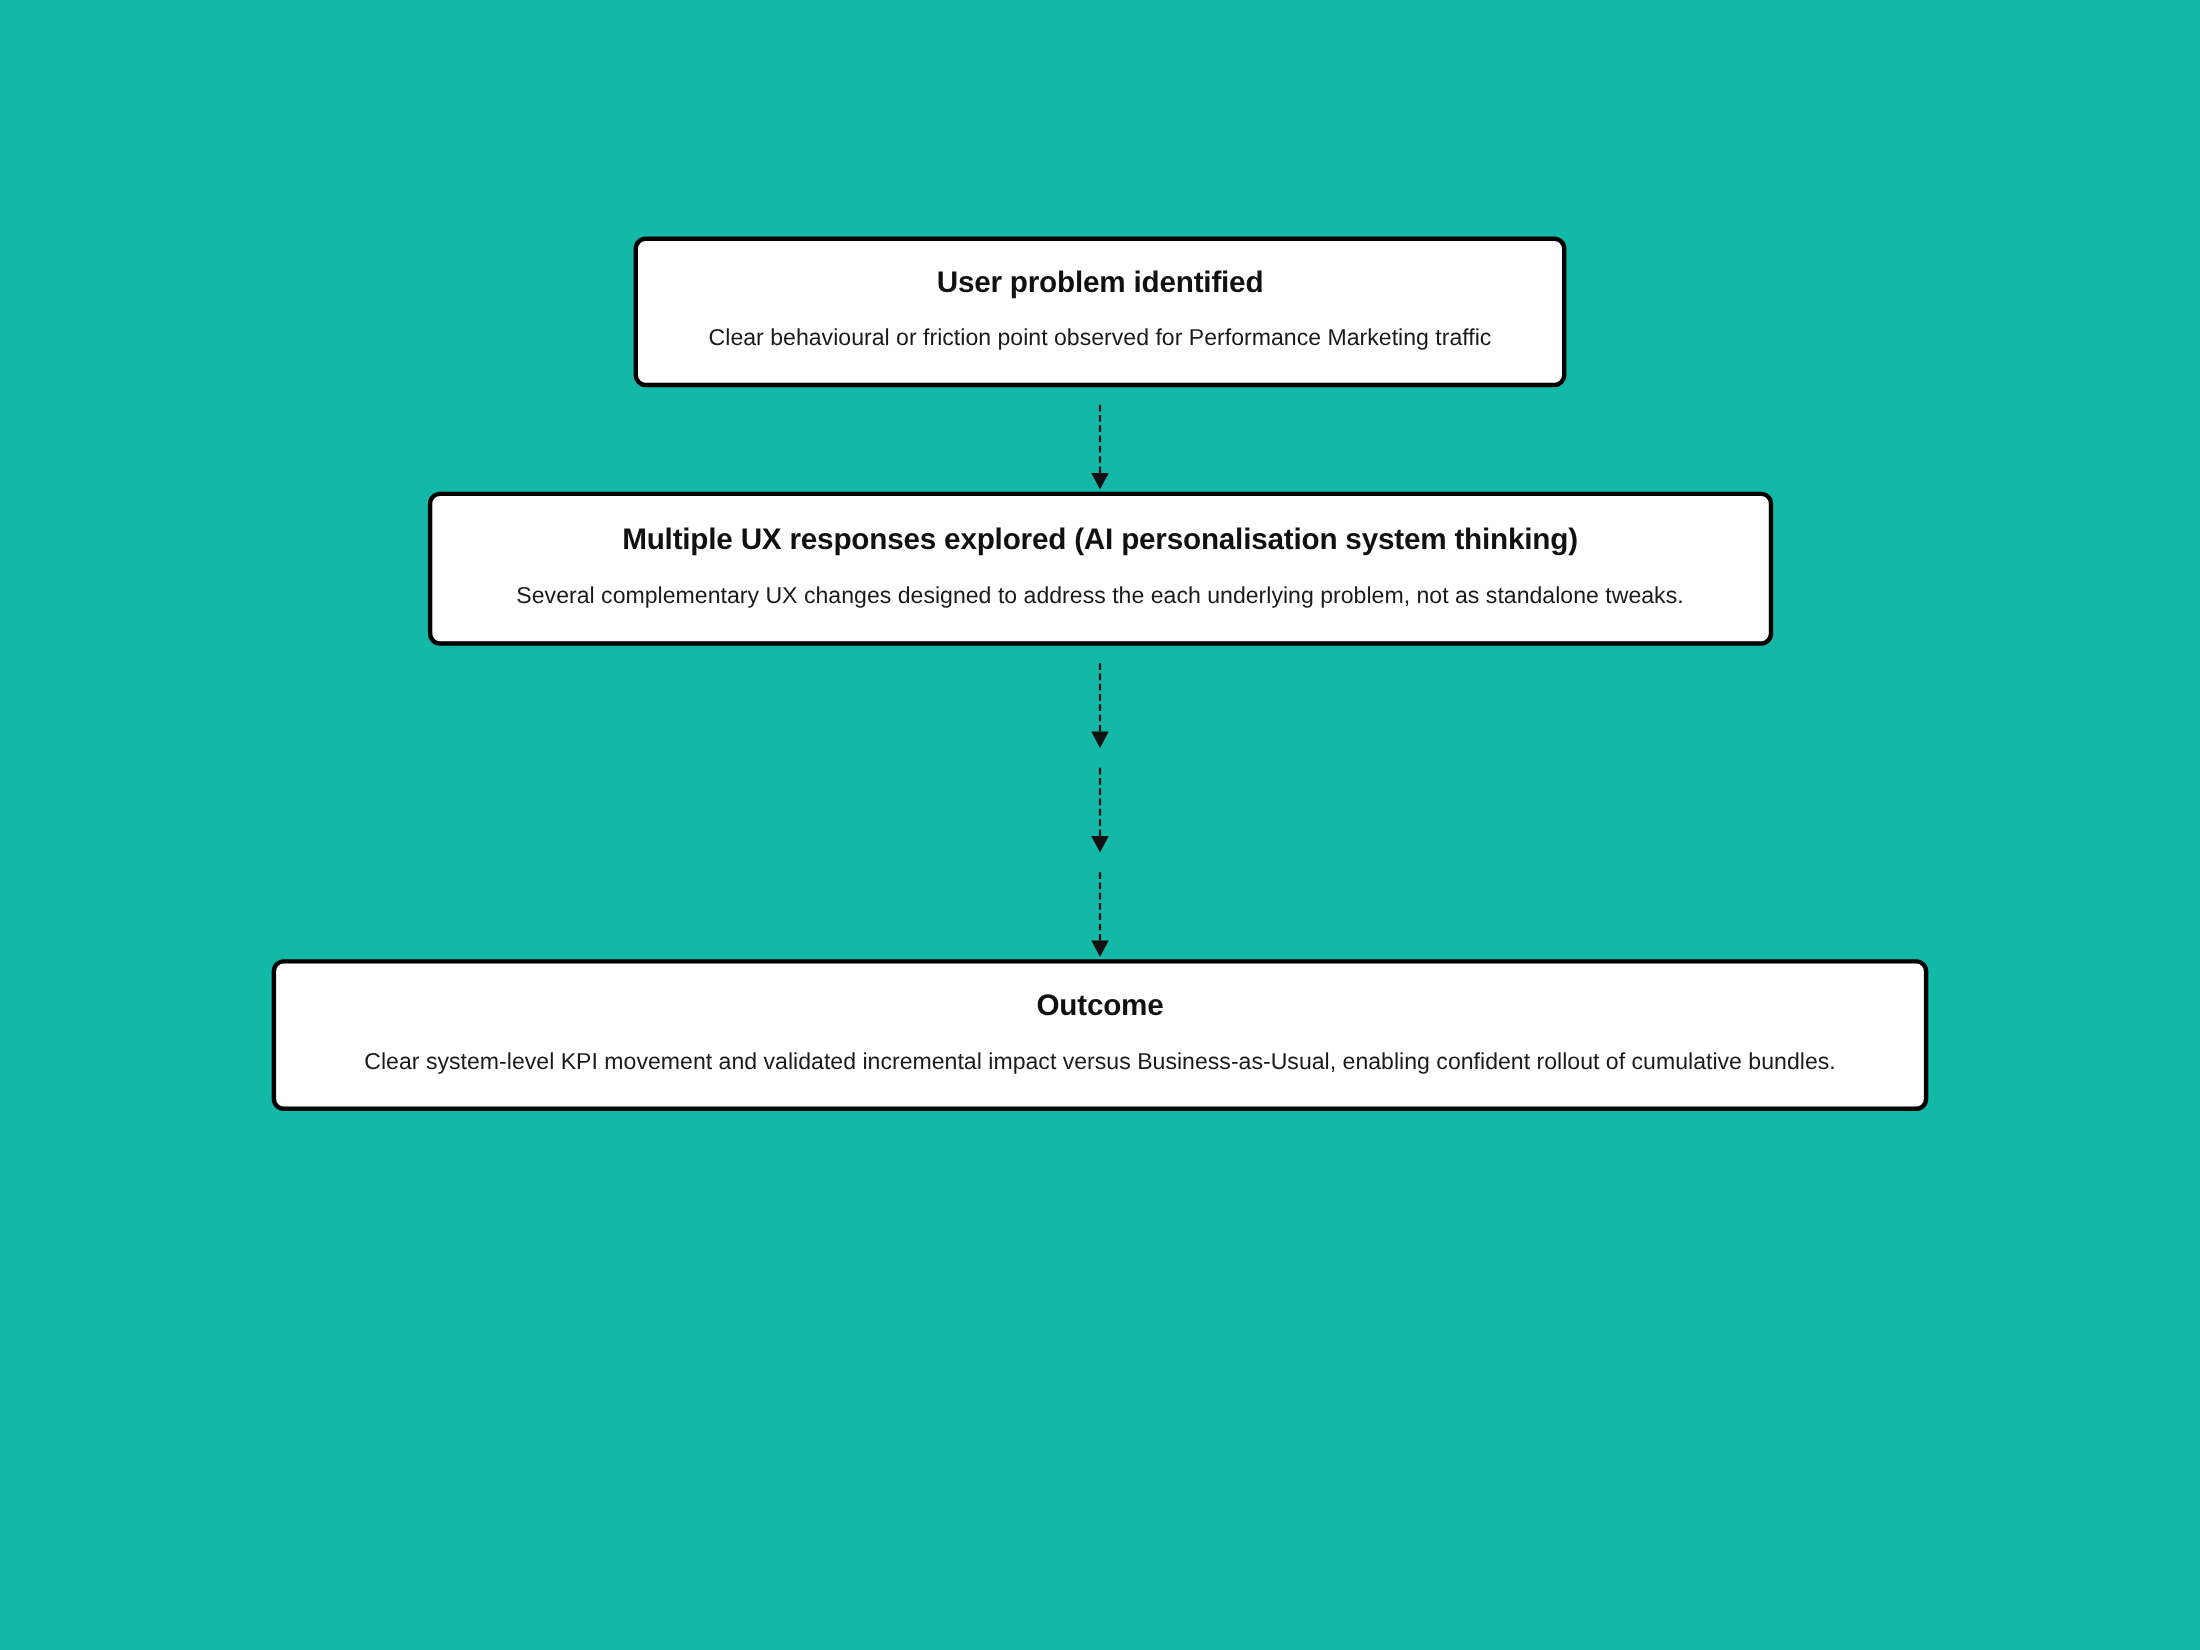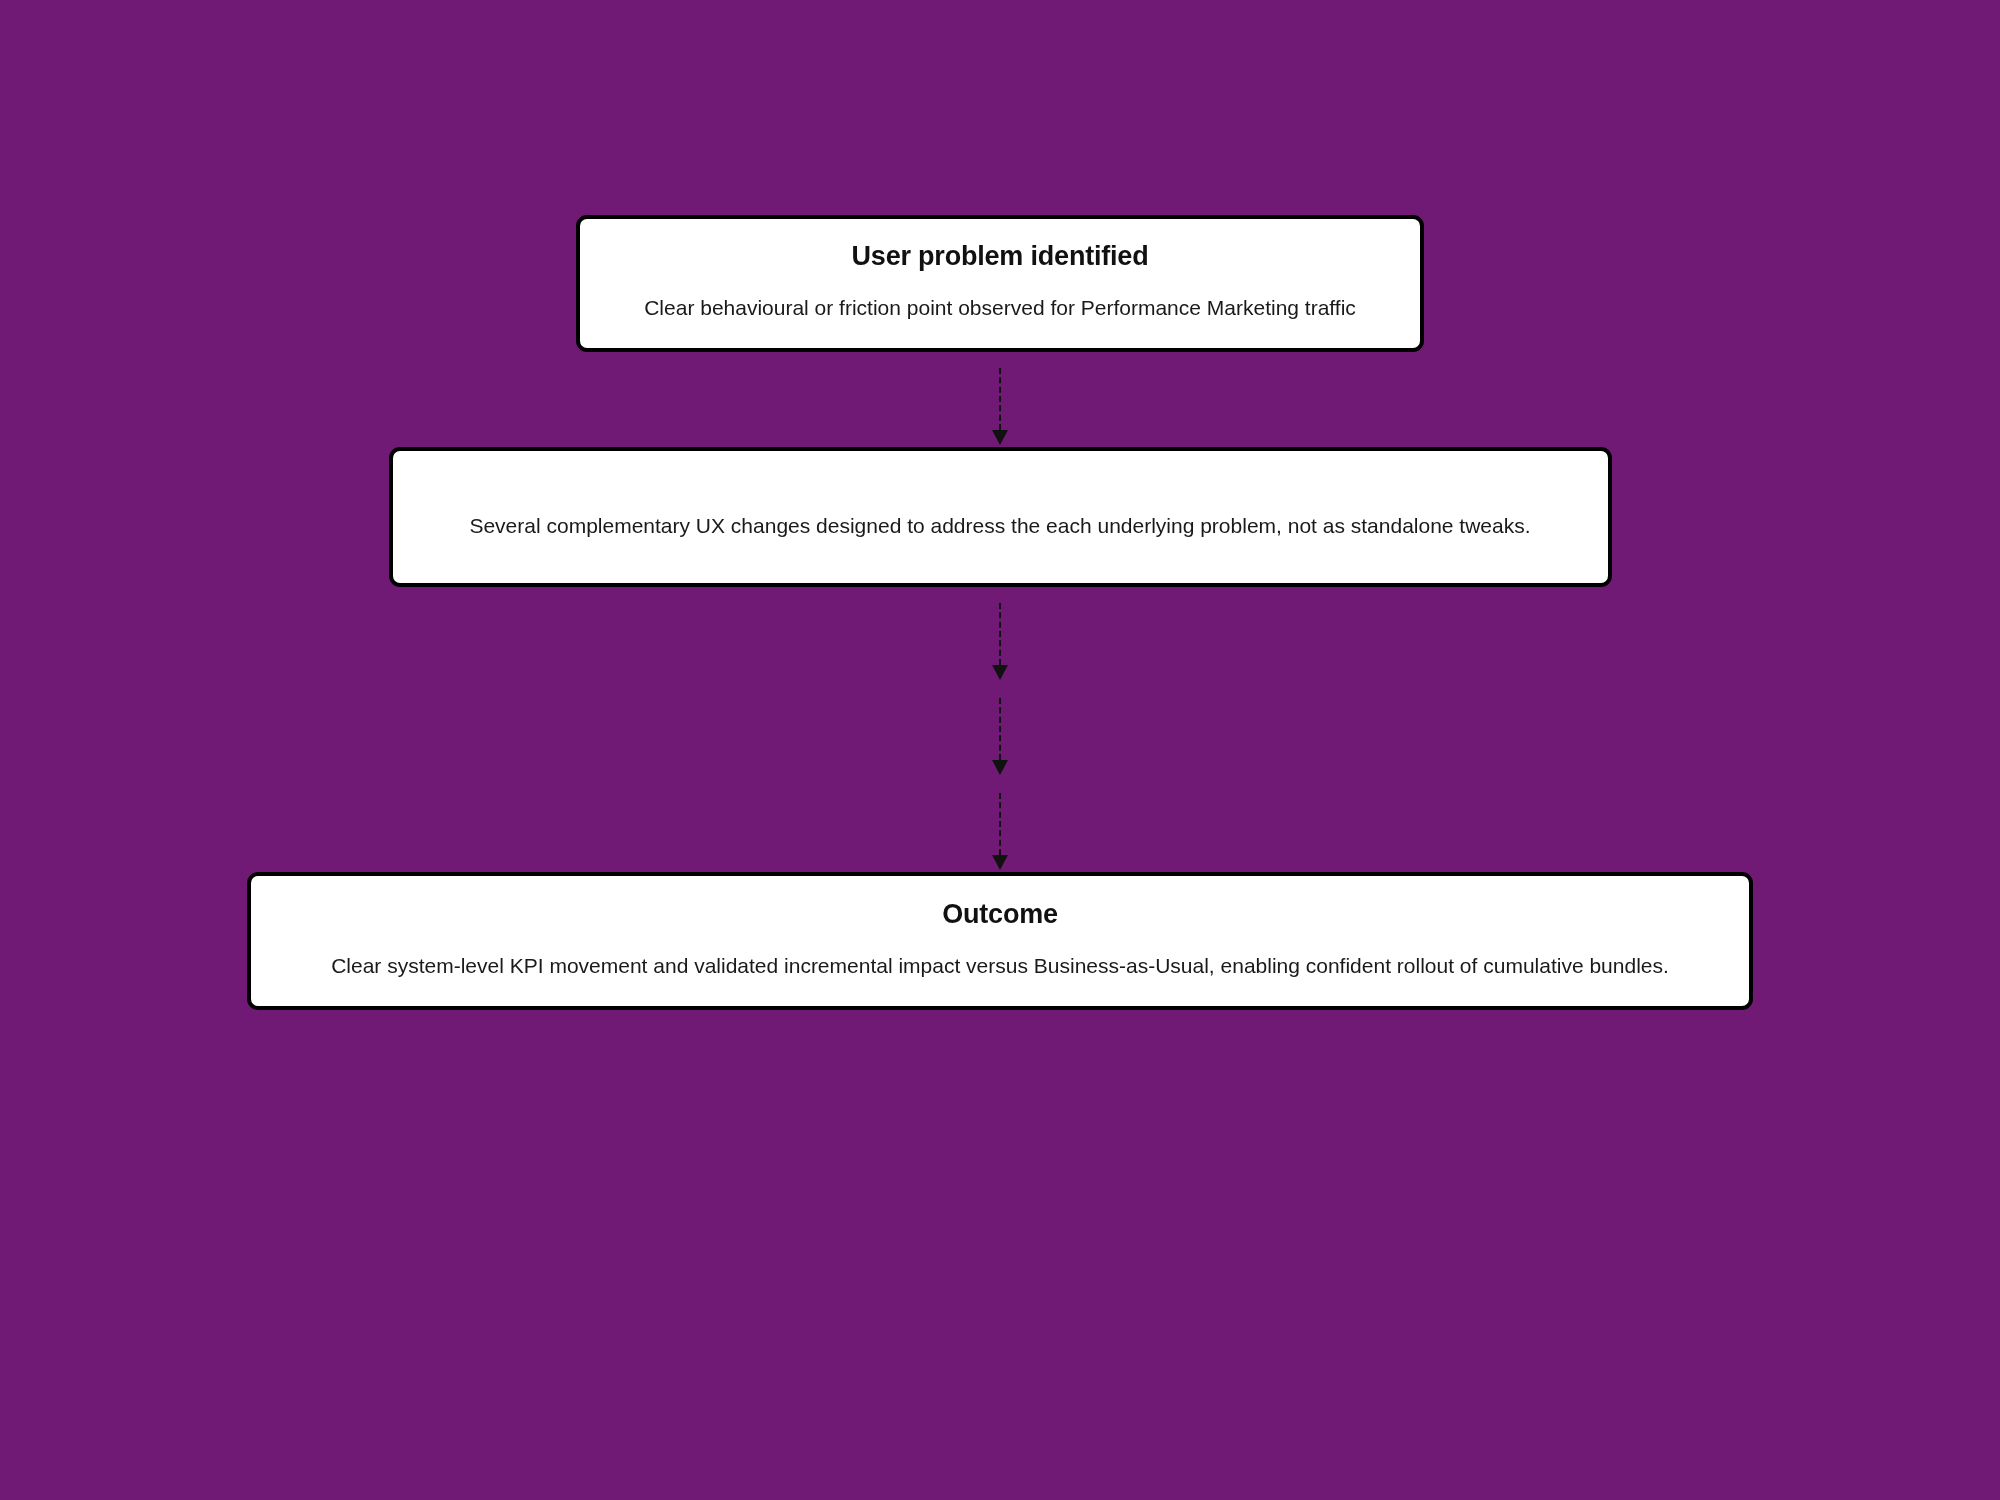--- a/index.html
+++ b/index.html
@@ -12,21 +12,21 @@
     height: 1500px;
     background: #f0f0f0;
     font-family: "Liberation Sans", sans-serif;
     overflow: hidden;
   }
 
   #flow-canvas {
     position: relative;
     width: 2000px;
     height: 1500px;
-    background: #701a75;
+    background: #14b8a6;
   }
 
   .flow-stack {
     position: absolute;
     left: 0;
     top: 215px;
     width: 2000px;
     display: flex;
     flex-direction: column;
     align-items: center;
@@ -111,20 +111,21 @@
       <div class="node-title">User problem identified</div>
       <div class="node-desc">Clear behavioural or friction point observed for Performance Marketing traffic</div>
     </div>
 
     <div class="connector">
       <div class="connector-line"></div>
       <div class="connector-arrow"></div>
     </div>
 
     <div class="node node-2">
+      <div class="node-title">Multiple UX responses explored (AI personalisation system thinking)</div>
       <div class="node-desc">Several complementary UX changes designed to address the each underlying problem, not as standalone tweaks.</div>
     </div>
 
     <div class="connector">
       <div class="connector-line"></div>
       <div class="connector-arrow"></div>
     </div>
 
 
     <div class="connector">

